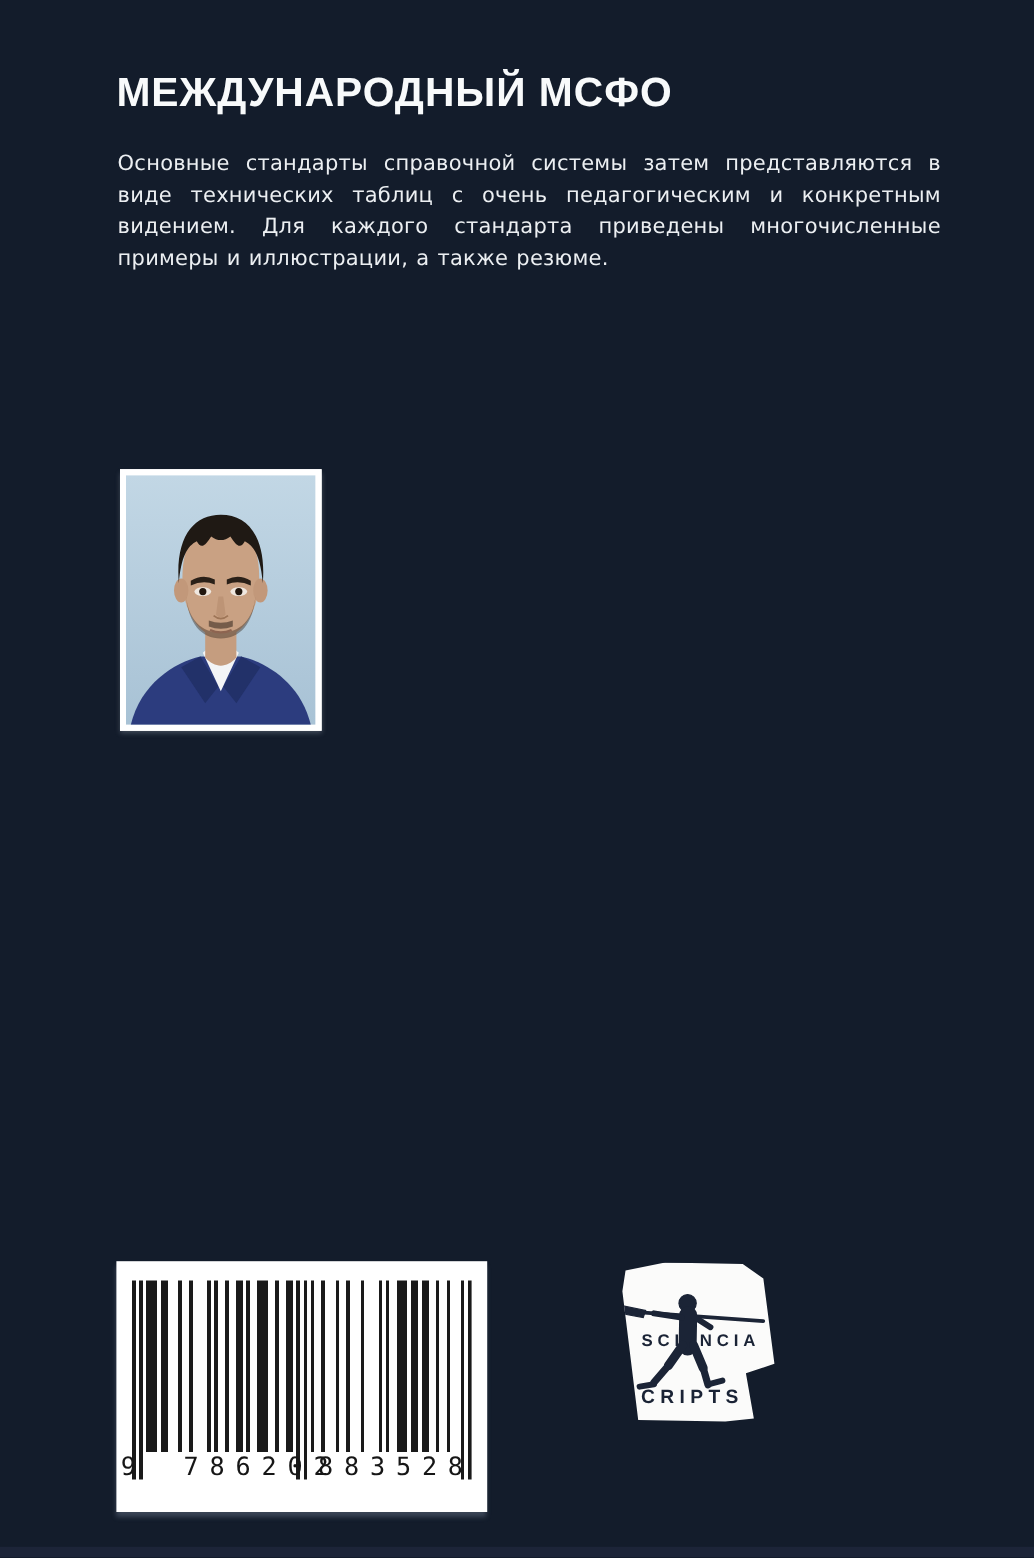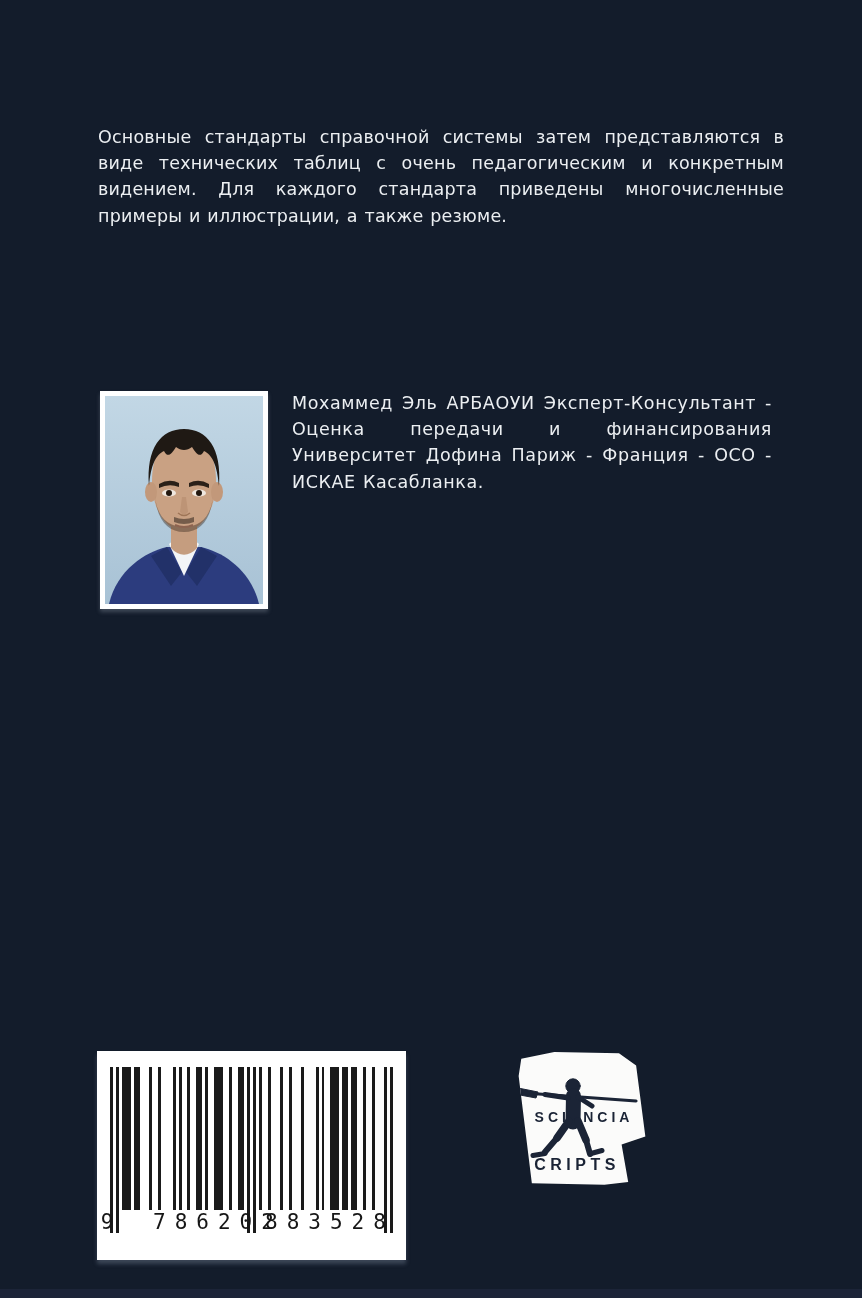--- a/index.html
+++ b/index.html
@@ -145,20 +145,21 @@
     width: 100%;
     height: 9px;
     background: #1c2438;
   }
 </style>
 </head>
 <body>
 
 <div class="cover">
 
+  <h1 class="title">МЕЖДУНАРОДНЫЙ МСФО</h1>
 
   <div class="description">
     <p>Основные стандарты справочной системы затем представляются в виде технических таблиц с очень педагогическим и конкретным видением. Для каждого стандарта приведены многочисленные примеры и иллюстрации, а также резюме.</p>
   </div>
 
   <div class="author-photo">
     <svg viewBox="0 0 158 208" xmlns="http://www.w3.org/2000/svg">
       <defs>
         <linearGradient id="pbg" x1="0" y1="0" x2="0" y2="1">
           <stop offset="0" stop-color="#c2d7e5"></stop>
@@ -193,21 +194,20 @@
       <path d="M77,101 L75,116 Q79,121 83,116 L81,101 Z" fill="#bd9476"></path>
       <path d="M73,117 Q79,122 85,117" stroke="#9e7557" stroke-width="1.5" fill="none"></path>
 
       <path d="M50,100 C52,124 63,136 79,136 C95,136 106,124 108,100 C106,121 95,131 79,131 C63,131 52,121 50,100 Z" fill="rgba(62,46,35,0.45)"></path>
 
       <path d="M69,121 Q79,125 89,121 L89,126 Q79,130 69,126 Z" fill="rgba(48,36,28,0.55)"></path>
       <path d="M70,129 Q79,133 88,129" stroke="#8d6450" stroke-width="2" fill="none"></path>
     </svg>
   </div>
 
-  <p class="author-bio">Мохаммед Эль АРБАОУИ Эксперт-Консультант - Оценка передачи и финансирования Университет Дофина Париж - Франция - ОСО - ИСКАЕ Касабланка.</p>
 
   <div class="barcode-box">
     <svg class="barcode-bars" viewBox="0 0 283 166" preserveAspectRatio="none" shape-rendering="crispEdges" xmlns="http://www.w3.org/2000/svg">
         <rect x="0.00" y="0" width="2.98" height="166" fill="#1a1a1a"></rect>
         <rect x="5.96" y="0" width="2.98" height="166" fill="#1a1a1a"></rect>
         <rect x="11.92" y="0" width="8.94" height="143" fill="#1a1a1a"></rect>
         <rect x="23.83" y="0" width="5.96" height="143" fill="#1a1a1a"></rect>
         <rect x="38.73" y="0" width="2.98" height="143" fill="#1a1a1a"></rect>
         <rect x="47.66" y="0" width="2.98" height="143" fill="#1a1a1a"></rect>
         <rect x="62.56" y="0" width="2.98" height="143" fill="#1a1a1a"></rect>

